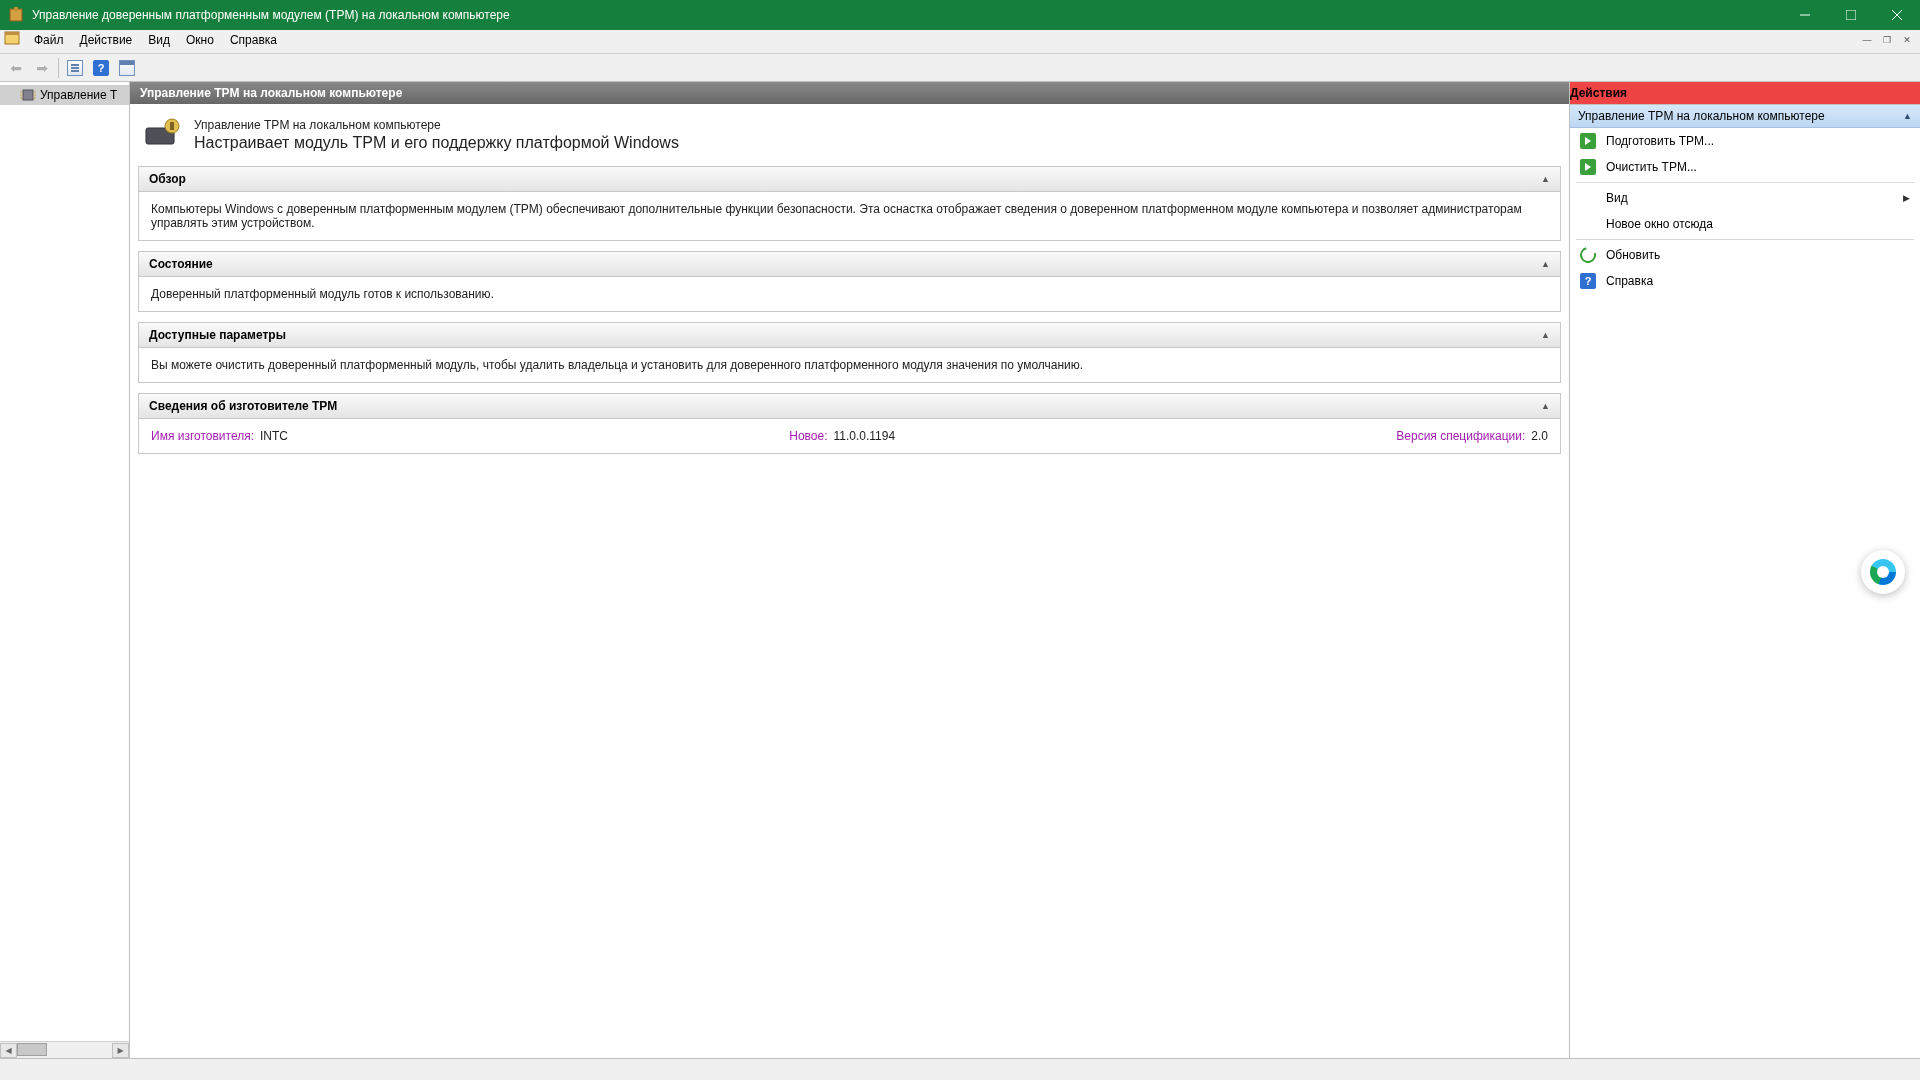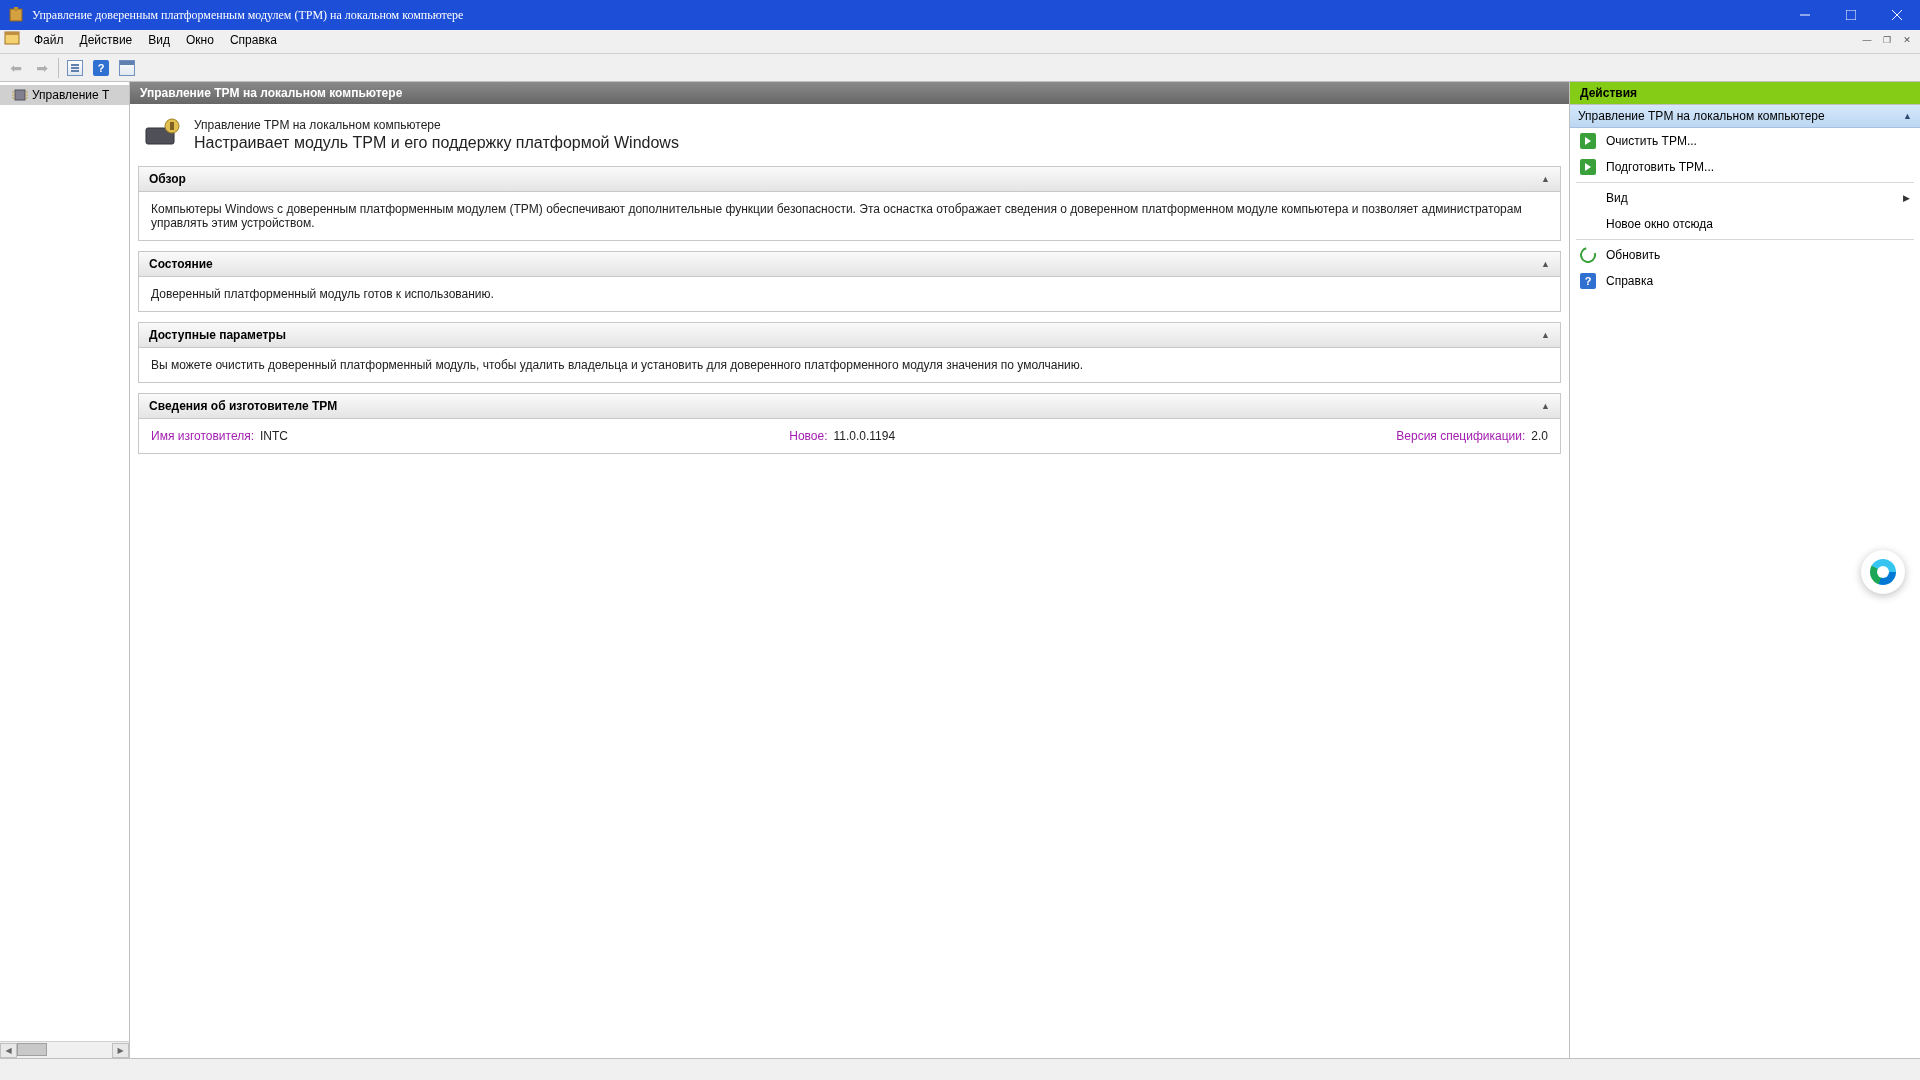--- a/index.html
+++ b/index.html
@@ -1,19 +1,19 @@
 <!DOCTYPE html>
 <html><head>
 <meta charset="utf-8">
 <style>
   * { box-sizing: border-box; margin: 0; padding: 0; }
   html, body { width: 1920px; height: 1080px; font-family: "Segoe UI", Tahoma, sans-serif; font-size: 12px; overflow: hidden; background: #fff; }
   
   
-  .titlebar { height: 30px; background: #1d4ed8; color: #fff; display: flex; align-items: center; padding-left: 8px; font-family: Liberation Serif, serif; }
+  .titlebar { height: 30px; background: #15803d; color: #fff; display: flex; align-items: center; padding-left: 8px; }
   .titlebar .app-icon { width: 16px; height: 16px; margin-right: 8px; display:inline-block; }
   .titlebar .title { flex: 1; font-size: 12px; }
   .titlebar .win-btns { display: flex; }
   .titlebar .win-btn { width: 46px; height: 30px; display:flex; align-items:center; justify-content:center; color:#fff; }
   .titlebar .win-btn svg { width:10px; height:10px; stroke:#fff; stroke-width:1; fill:none; }
 
   
   .menubar { height: 24px; background: #f0f0f0; display:flex; align-items:flex-start; padding: 0 4px; border-bottom: 1px solid #d0d0d0; position: relative;}
   .menubar .mmc-icon { width:16px; height:16px; margin-right:6px; }
   .menubar .menu-item { padding: 3px 8px; }
@@ -29,21 +29,21 @@
   .tb-icon-props { width:16px; height:16px; background:linear-gradient(#fff,#e0e8f0); border:1px solid #7090c0; position:relative;}
   .tb-icon-props::after { content:""; position:absolute; left:3px; top:3px; right:3px; height:2px; background:#6080b0; box-shadow:0 3px 0 #6080b0, 0 6px 0 #6080b0;}
   .tb-icon-help { width:16px; height:16px; background:#3070d0; border-radius:2px; color:#fff; font-weight:bold; font-size:11px; text-align:center; line-height:16px;}
   .tb-icon-win { width:16px; height:16px; background:linear-gradient(#fff,#e0e8f0); border:1px solid #7090c0; position:relative;}
   .tb-icon-win::before { content:""; position:absolute; left:0; top:0; right:0; height:4px; background:#6080b0;}
 
   
   .workspace { display:flex; height: calc(1080px - 30px - 24px - 28px - 22px); }
   .tree-pane { width: 130px; border-right:1px solid #c0c0c0; background:#fff; display:flex; flex-direction:column;}
   .tree-pane .tree-body { flex:1; overflow:hidden; padding-top:3px;}
-  .tree-item { display:flex; align-items:center; padding:2px 12px; gap:4px; white-space:nowrap; overflow:hidden;}
+  .tree-item { display:flex; align-items:center; padding:2px 20px; gap:4px; white-space:nowrap; overflow:hidden;}
   .tree-item.selected { background:#d0d0d0; }
   .tree-icon { width:16px; height:16px; flex-shrink:0; }
   .tree-pane .hscroll { height:17px; background:#f0f0f0; border-top:1px solid #d0d0d0; display:flex; align-items:center;}
   .tree-pane .hscroll .sb-btn { width:17px; height:15px; background:#e8e8e8; border:1px solid #c0c0c0; font-size:8px; display:flex; align-items:center; justify-content:center; color:#666;}
   .tree-pane .hscroll .sb-track { flex:1; height:15px; background:#f0f0f0; position:relative;}
   .tree-pane .hscroll .sb-thumb { position:absolute; left:0; top:0; width:30px; height:13px; background:#c8c8c8; border:1px solid #a0a0a0;}
 
   .center-pane { flex:1; background:#fff; border-right:1px solid #c0c0c0; display:flex; flex-direction:column; overflow:hidden;}
   .center-header { background: linear-gradient(#8a8a8a, #666666); color:#fff; font-weight:bold; padding:4px 10px; font-size:12px;}
   .center-body { flex:1; padding:8px 8px; overflow:auto;}
@@ -54,21 +54,21 @@
 
   .panel { border:1px solid #c8c8c8; margin-bottom:10px; background:#fff;}
   .panel-head { background: linear-gradient(#fafafa,#e4e4e4); border-bottom:1px solid #c8c8c8; padding:5px 10px; font-weight:bold; display:flex; align-items:center; justify-content:space-between;}
   .panel-head .chev { font-size:9px; color:#555;}
   .panel-body { padding:10px 12px; font-size:12px; color:#222;}
   .mfg-row { display:flex; justify-content:space-between; }
   .mfg-cell { display:flex; gap:6px; }
   .mfg-label { color:#a21caf; }
 
   .actions-pane { width: 350px; background:#fff; display:flex; flex-direction:column;}
-  .actions-title { background:#84cc16; font-weight:bold; padding:4px 10px; border-bottom:1px solid #c0c0c0;}
+  .actions-title { background:#ef4444; font-weight:bold; padding:4px 0; border-bottom:1px solid #c0c0c0;}
   .actions-group-head { background: linear-gradient(#d6e8fb,#bcd7f2); padding:4px 8px; display:flex; align-items:center; justify-content:space-between; border-bottom:1px solid #a6c0de;}
   .actions-group-head .chev { font-size:9px; color:#2a4a70;}
   .action-item { display:flex; align-items:center; gap:10px; padding:5px 10px; }
   .action-item + .action-item { border-top:0; }
   .action-sep { height:1px; background:#d8d8d8; margin:2px 6px;}
   .ai-icon { width:16px; height:16px; flex-shrink:0; display:flex; align-items:center; justify-content:center;}
   .ai-icon.arrow-green { background:#39a03a; border-radius:2px; }
   .ai-icon.arrow-green::after { content:""; width:0; height:0; border-left:6px solid #fff; border-top:4px solid transparent; border-bottom:4px solid transparent;}
   .ai-icon.refresh { border:2px solid #39a03a; border-radius:50%; border-top-color:transparent; transform:rotate(30deg); position:relative;}
   .ai-icon.help { background:#3070d0; color:#fff; font-weight:bold; font-size:11px; border-radius:2px; text-align:center; line-height:16px;}
@@ -251,25 +251,25 @@
 
   <div class="actions-pane">
     <div class="actions-title">Действия</div>
     <div class="actions-group-head">
       <span>Управление TPM на локальном компьютере</span>
       <span class="chev">▲</span>
     </div>
 
     <div class="action-item">
       <span class="ai-icon arrow-green"></span>
+      <span class="label">Подготовить TPM...</span>
+    </div>
+    <div class="action-item">
+      <span class="ai-icon arrow-green"></span>
       <span class="label">Очистить TPM...</span>
-    </div>
-    <div class="action-item">
-      <span class="ai-icon arrow-green"></span>
-      <span class="label">Подготовить TPM...</span>
     </div>
     <div class="action-sep"></div>
     <div class="action-item">
       <span class="ai-spacer"></span>
       <span class="label">Вид</span>
       <span class="sub">▶</span>
     </div>
     <div class="action-item">
       <span class="ai-spacer"></span>
       <span class="label">Новое окно отсюда</span>

